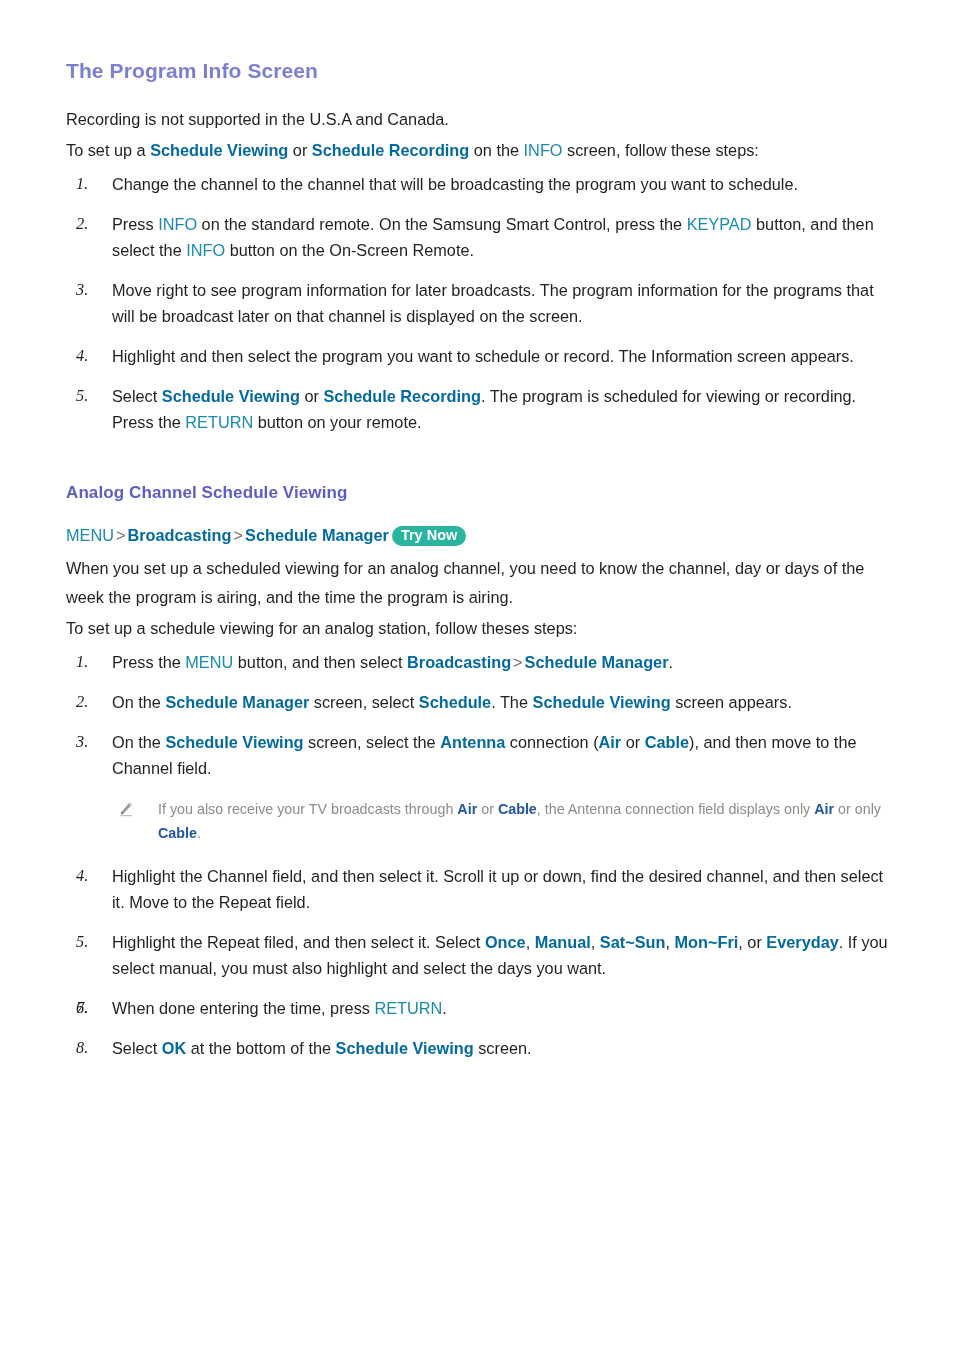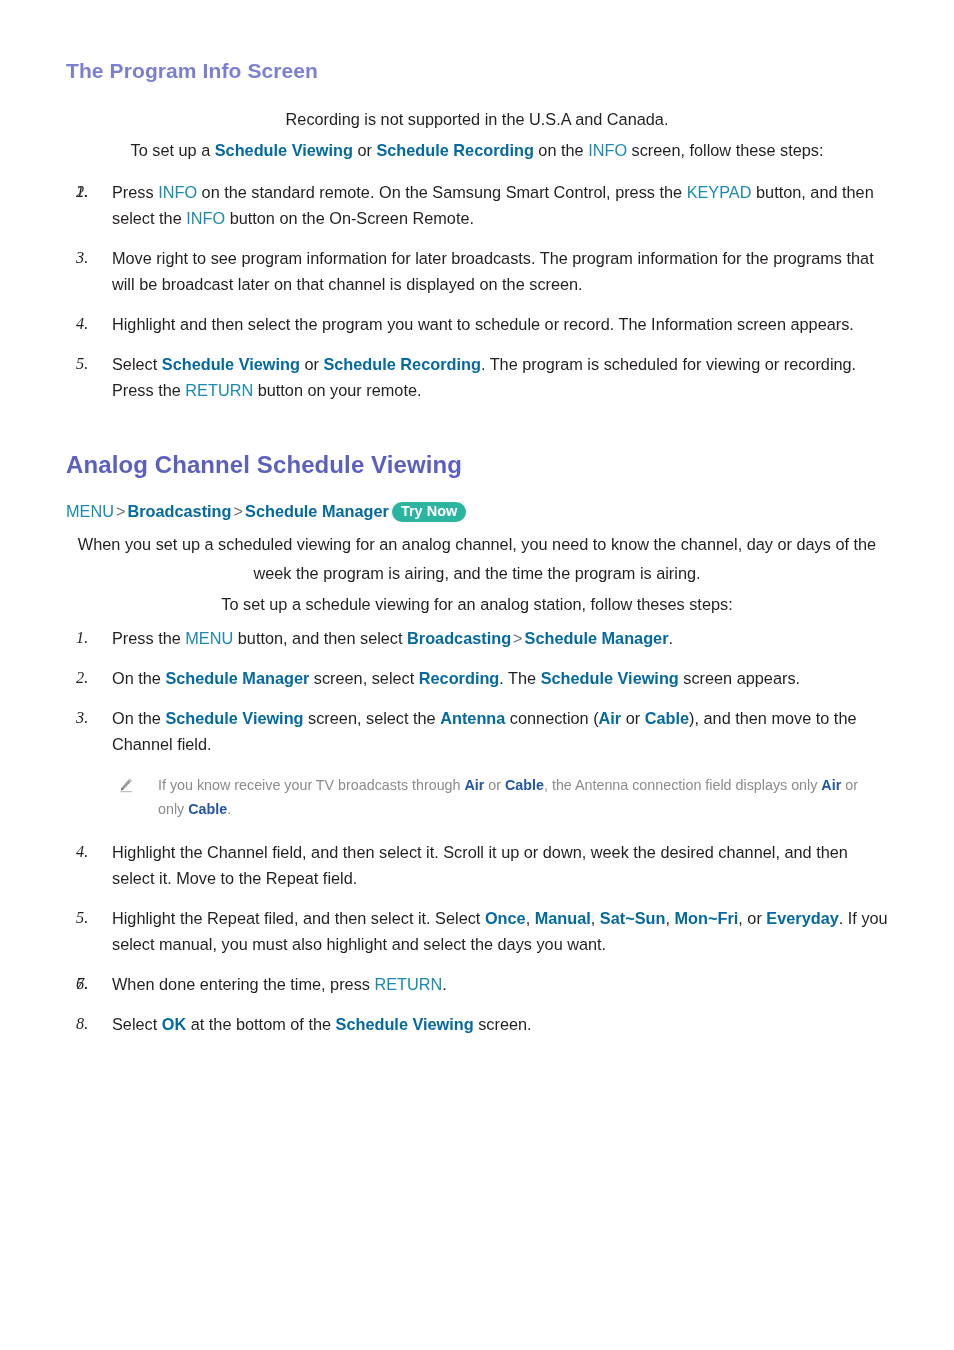--- a/index.html
+++ b/index.html
@@ -25,35 +25,34 @@
   
   .h2-title {
     font-size: 21px;
     font-weight: bold;
     color: #7b7fd0;
     letter-spacing: 0.1px;
     margin: 0 0 22px 0;
     line-height: 1.2;
   }
   .h1-title {
-    font-size: 24px;
+    font-size: 17px;
     font-weight: bold;
     color: #5b5fc0;
     letter-spacing: 0.1px;
     margin: 48px 0 18px 0;
     line-height: 1.2;
   }
 
   
   p.body {
     font-size: 16.3px;
     line-height: 29px;
     margin: 0 0 2px 0;
     color: #231f20;
-    text-align: center;
   }
   p.gap-top { margin-top: 0; }
 
   
   .lnk   { color: #0369a1; font-weight: bold; }
   .btn   { color: #1b8ab0; font-weight: normal; }
   .sep   { color: #6d6d6d; font-weight: normal; padding: 0 2px; }
 
   
   .trynow {
@@ -131,20 +130,21 @@
   <h2 class="h2-title">The Program Info Screen</h2>
 
   <p class="body">Recording is not supported in the U.S.A and Canada.</p>
 
   <p class="body"><span>To set up a </span><span class="lnk">Schedule Viewing</span><span> or </span><span class="lnk">Schedule Recording</span><span> on the </span><span class="btn">INFO</span><span> screen, follow these steps:</span></p>
 
   <ol class="steps">
 
     <li>
       <span class="num">1.</span>
+      <span>Change the channel to the channel that will be broadcasting the program you want to schedule.</span>
     </li>
 
     <li>
       <span class="num">2.</span>
       <span>Press </span><span class="btn">INFO</span><span> on the standard remote. On the Samsung Smart Control, press the </span><span class="btn">KEYPAD</span><span> button, and then select the </span><span class="btn">INFO</span><span> button on the On-Screen Remote.</span>
     </li>
 
     <li>
       <span class="num">3.</span>
       <span>Move right to see program information for later broadcasts. The program information for the programs that will be broadcast later on that channel is displayed on the screen.</span>
@@ -172,46 +172,46 @@
 
   <ol class="steps">
 
     <li>
       <span class="num">1.</span>
       <span>Press the </span><span class="btn">MENU</span><span> button, and then select </span><span class="lnk">Broadcasting</span><span class="sep">&gt;</span><span class="lnk">Schedule Manager</span><span>.</span>
     </li>
 
     <li>
       <span class="num">2.</span>
-      <span>On the </span><span class="lnk">Schedule Manager</span><span> screen, select </span><span class="lnk">Recording</span><span>. The </span><span class="lnk">Schedule Viewing</span><span> screen appears.</span>
+      <span>On the </span><span class="lnk">Schedule Manager</span><span> screen, select </span><span class="lnk">Schedule</span><span>. The </span><span class="lnk">Schedule Viewing</span><span> screen appears.</span>
     </li>
 
     <li>
       <span class="num">3.</span>
       <span>On the </span><span class="lnk">Schedule Viewing</span><span> screen, select the </span><span class="lnk">Antenna</span><span> connection (</span><span class="lnk">Air</span><span> or </span><span class="lnk">Cable</span><span>), and then move to the Channel field.</span>
     </li>
   </ol>
 
   <div class="note">
     <span class="pencil-icon">
       <svg width="16" height="16" viewBox="0 0 16 16" aria-hidden="true">
         <path d="M11.6 1.4 L14.0 3.6 L5.6 12.6 L2.9 13.6 L3.6 10.7 Z" fill="#9a9a9a"></path>
         <path d="M11.6 1.4 L14.0 3.6 L12.8 4.9 L10.4 2.7 Z" fill="#cfcfcf"></path>
         <path d="M2.9 13.6 L3.6 10.7 L5.6 12.6 Z" fill="#6f6f6f"></path>
         <rect x="2.4" y="14.1" width="11.6" height="1.1" fill="#b9b9b9"></rect>
       </svg>
     </span>
-    <span>If you know receive your TV broadcasts through </span><b>Air</b><span> or </span><b>Cable</b><span>, the Antenna connection field displays only </span><b>Air</b><span> or only </span><b>Cable</b><span>.</span>
+    <span>If you also receive your TV broadcasts through </span><b>Air</b><span> or </span><b>Cable</b><span>, the Antenna connection field displays only </span><b>Air</b><span> or only </span><b>Cable</b><span>.</span>
   </div>
 
   <ol class="steps">
 
     <li>
       <span class="num">4.</span>
-      <span>Highlight the Channel field, and then select it. Scroll it up or down, week the desired channel, and then select it. Move to the Repeat field.</span>
+      <span>Highlight the Channel field, and then select it. Scroll it up or down, find the desired channel, and then select it. Move to the Repeat field.</span>
     </li>
 
     <li>
       <span class="num">5.</span>
       <span>Highlight the Repeat filed, and then select it. Select </span><span class="lnk">Once</span><span>, </span><span class="lnk">Manual</span><span>, </span><span class="lnk">Sat~Sun</span><span>, </span><span class="lnk">Mon~Fri</span><span>, or </span><span class="lnk">Everyday</span><span>. If you select manual, you must also highlight and select the days you want.</span>
     </li>
 
     <li>
       <span class="num">6.</span>
     </li>

